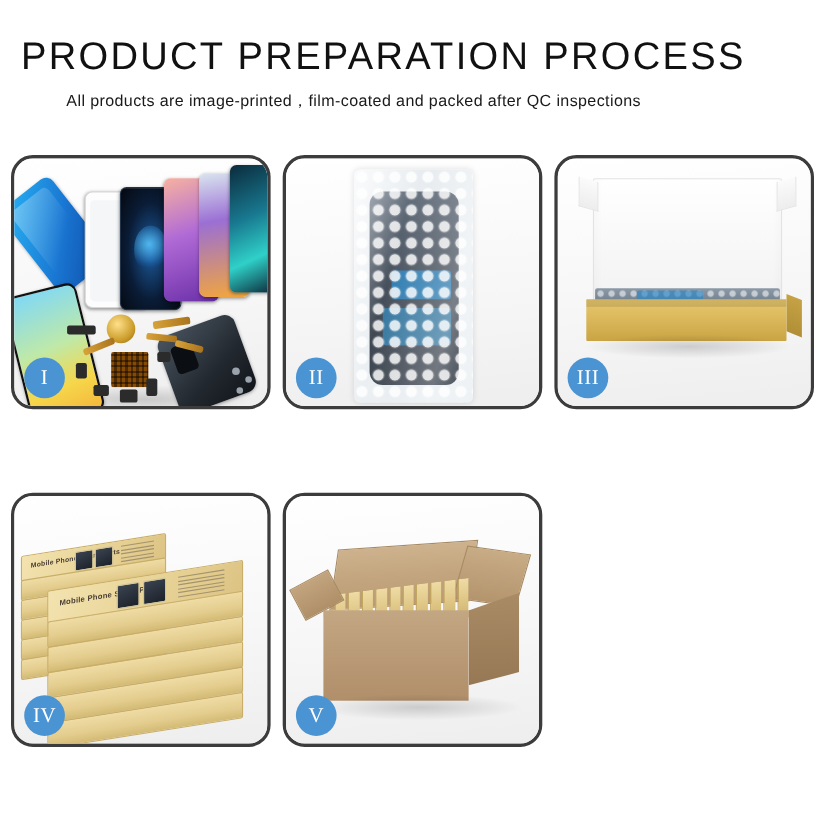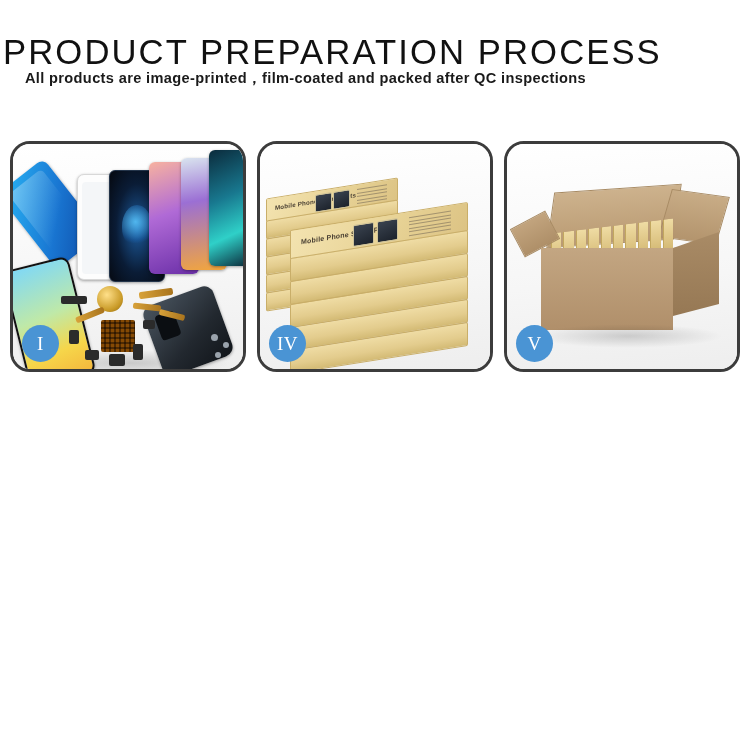--- a/index.html
+++ b/index.html
@@ -10,41 +10,43 @@
     width: 750px;
     height: 750px;
     background: #ffffff;
     font-family: "Liberation Sans", sans-serif;
     overflow: hidden;
   }
   .page {
     position: relative;
     width: 611px;
     height: 750px;
+    padding-left: 16px;
   }
 
   
   .header {
     padding-top: 34px;
     text-align: center;
   }
   .title {
     font-family: "Liberation Sans", sans-serif;
     font-size: 35px;
     font-weight: 500;
     letter-spacing: 2.1px;
     color: #111111;
     line-height: 1;
     transform: scaleX(0.99);
     white-space: nowrap;
   }
   .subtitle {
+    margin-top: 13px;
     font-family: "Liberation Sans", sans-serif;
     font-size: 14.6px;
-    font-weight: 700;
+    font-weight: 400;
     letter-spacing: 0.35px;
     color: #1a1a1a;
     white-space: nowrap;
   }
 
   
   .grid {
     position: absolute;
     left: 10px;
     top: 141px;
@@ -411,21 +413,44 @@
         <div class="flex-strip" style="left:62px; top:168px; width:30px; height:6px; transform:rotate(-22deg);"></div>
         <div class="flex-strip" style="left:146px; top:168px; width:26px; height:6px; transform:rotate(14deg);"></div>
 
         <div class="chip" style="left:198px; top:190px; width:7px; height:7px; border-radius:50%; background:#9aa3ac;"></div>
         <div class="chip" style="left:210px; top:198px; width:6px; height:6px; border-radius:50%; background:#9aa3ac;"></div>
         <div class="chip" style="left:202px; top:208px; width:6px; height:6px; border-radius:50%; background:#9aa3ac;"></div>
       </div>
       <div class="badge">I</div>
     </div>
 
-
+    <div class="panel">
+      <div class="panel-stage">
+        <div class="bubble-pack">
+          <div class="bubble-inner"></div>
+          <div class="bubble-blue1"></div>
+          <div class="bubble-blue2"></div>
+          <div class="bubbles"></div>
+          <div class="bubbles-sheen"></div>
+        </div>
+      </div>
+      <div class="badge">II</div>
+    </div>
+
+    <div class="panel">
+      <div class="panel-stage">
+        <div class="wbox-lid"></div>
+        <div class="wbox-tray"></div>
+        <div class="wbox-tray-blue"></div>
+        <div class="wbox-side"></div>
+        <div class="wbox-front"></div>
+        <div class="shadow-soft" style="left:24px; top:160px; width:190px; height:22px;"></div>
+      </div>
+      <div class="badge">III</div>
+    </div>
 
     <div class="panel">
       <div class="panel-stage">
         <div class="stackwrap">
 
           <div class="kbox" style="left:6px; top:44px; width:130px; height:22px; transform:skewY(-9deg);">
             <div class="kbox-top"></div>
             <div class="kbox-label" style="left:8px; top:6px; font-size:6.2px; letter-spacing:.2px;">Mobile Phone Spare Parts</div>
             <div class="kbox-phone" style="left:48px; top:3px; width:15px; height:16px;"></div>
             <div class="kbox-phone" style="left:66px; top:3px; width:15px; height:16px;"></div>

